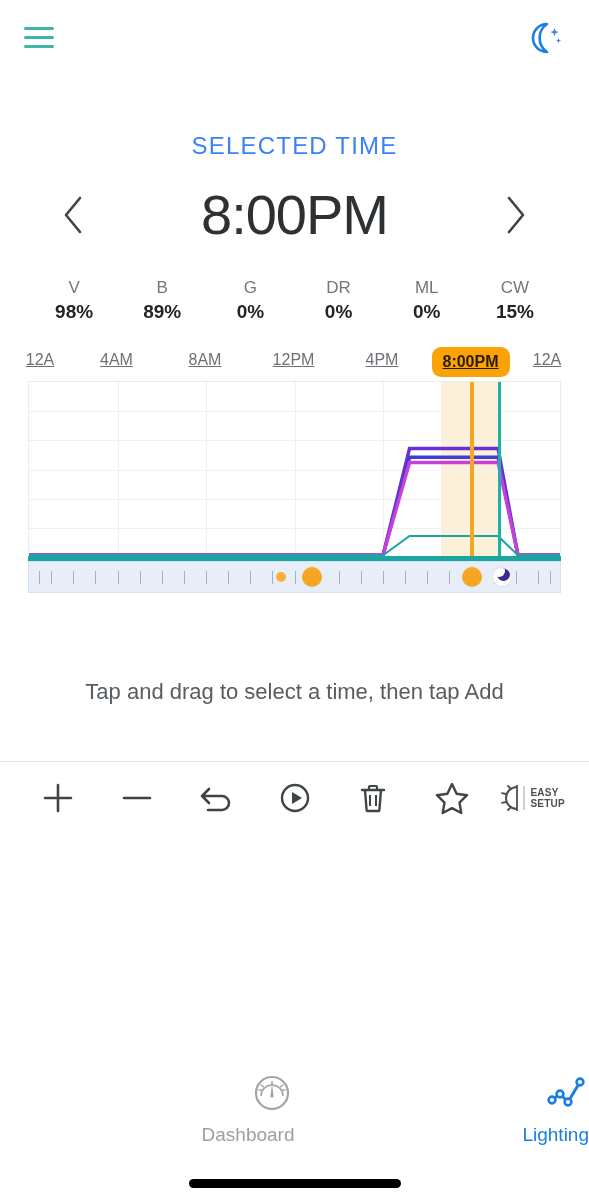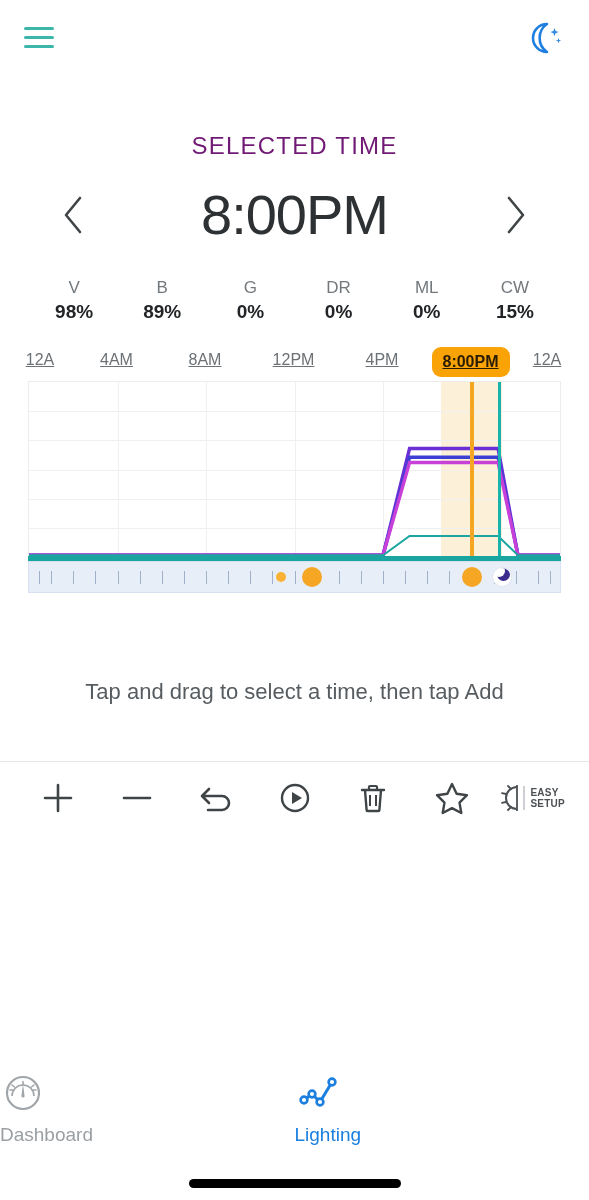--- a/index.html
+++ b/index.html
@@ -17,21 +17,21 @@
     display: flex; align-items: center; justify-content: space-between;
     padding: 0 24px;
   }
   .hamburger { width: 30px; height: 24px; display: flex; flex-direction: column; justify-content: center; gap: 6px; cursor: pointer; }
   .hamburger span { display: block; height: 3px; border-radius: 2px; background: #3cb6a9; }
   .moon-btn { width: 48px; height: 48px; display: flex; align-items: center; justify-content: center; cursor: pointer; }
 
   
   .sel-label {
     text-align: center;
-    color: #701a75;
+    color: #3b82f6;
     font-size: 24px;
     letter-spacing: 1.2px;
     margin-top: 58px;
   }
   .time-row {
     display: flex; align-items: center; justify-content: center;
     margin-top: 22px; padding: 0 46px;
   }
   .chev {
     width: 54px; height: 54px;
@@ -132,21 +132,21 @@
   }
   .tool { flex: 1; display: flex; align-items: center; justify-content: center; cursor: pointer; height: 100%; }
   .easy-lab { font-size: 10px; font-weight: bold; color: #4b5054; line-height: 11px; margin-left: 4px; letter-spacing: .2px; }
 
   
   .bottomnav {
     position: absolute; left: 0; right: 0; bottom: 46px;
     height: 92px;
     display: flex; align-items: center;
   }
-  .nav { flex: 1; display: flex; flex-direction: column; align-items: flex-start; gap: 8px; cursor: pointer; }
+  .nav { flex: 1; display: flex; flex-direction: column; align-items: flex-end; gap: 8px; cursor: pointer; }
   .nav-lab { font-size: 19px; color: #9a9fa3; }
   .nav.active .nav-lab { color: #1b7fe0; }
 
   .home-ind {
     position: absolute; left: 50%; bottom: 12px;
     transform: translateX(-50%);
     width: 212px; height: 9px; border-radius: 5px; background: #000;
   }
 </style>
 </head>

